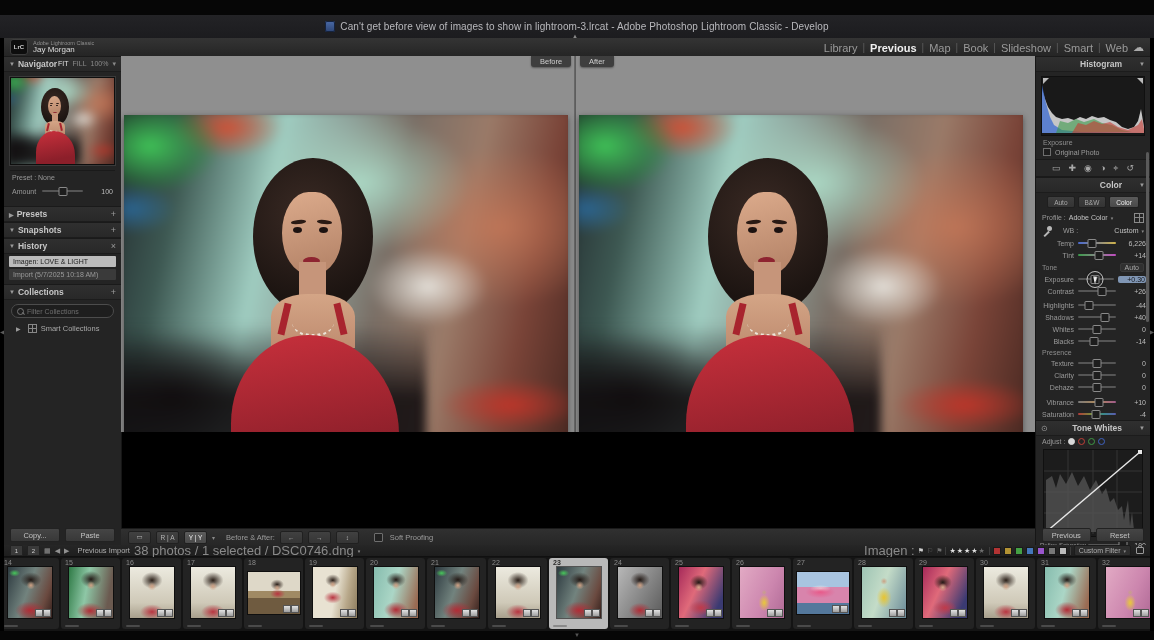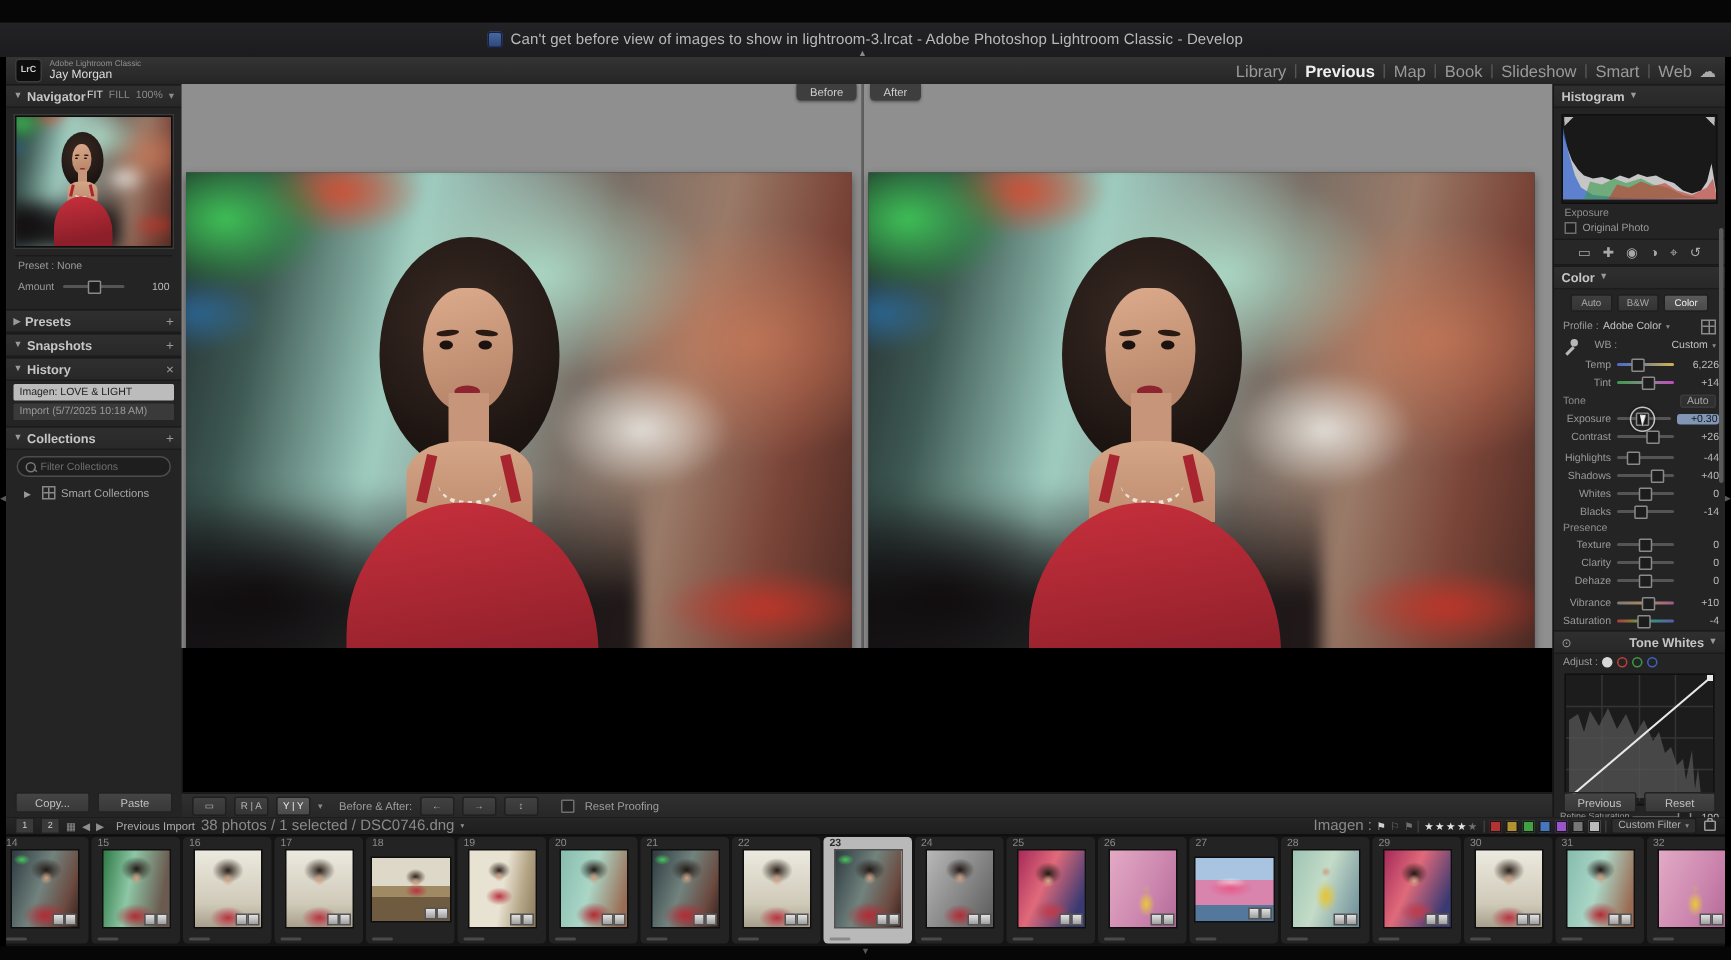--- a/index.html
+++ b/index.html
@@ -99,21 +99,21 @@
   .ph-strap.s2{left:48%;top:52.5%;transform:rotate(-13deg)}
   
   #toolbar{top:528px;left:121px;width:915px;height:17px;background:linear-gradient(#303030,#272727);border-top:1px solid #1a1a1a;display:flex;align-items:center;gap:5px;padding:0 7px;box-sizing:border-box}
   .tb-btn{height:11px;min-width:15px;background:linear-gradient(#414141,#353535);border:1px solid #202020;border-radius:2px;color:#b5b5b5;font-size:6.5px;display:flex;align-items:center;justify-content:center;padding:0 3px;gap:1px}
   .tb-btn.active{background:linear-gradient(#5c5c5c,#4a4a4a);color:#efefef}
   .tb-caret{color:#8a8a8a;font-size:6px}
   .tb-label{font-size:7.5px;color:#9c9c9c;margin-left:6px}
   .tb-check{width:7px;height:7px;border:1px solid #6e6e6e;background:#222;border-radius:1px;margin-left:10px}
   
   #right-panel{top:56px;right:4px;width:114px;height:489px;background:#242424;border-left:1px solid #161616;overflow:hidden}
-  .rp-head{justify-content:flex-start;gap:3px}
+  .rp-head{justify-content:flex-end;gap:17px}
   .rp-head .head-left-ic{margin-right:auto;color:#9a9a9a;font-size:8px;font-weight:normal}
   #histogram-box{margin:4px 5px 2px;height:58px;background:#191919;border:1px solid #101010;position:relative}
   .clip-tri{position:absolute;top:1px;width:0;height:0;border:3px solid transparent}
   .clip-tri.l{left:1px;border-top-color:#bbb;border-left-color:#bbb}
   .clip-tri.r{right:1px;border-top-color:#bbb;border-right-color:#bbb}
   #hist-info{display:flex;justify-content:space-between;padding:1px 7px;font-size:7px;color:#8f8f8f}
   #orig-row{display:flex;align-items:center;gap:4px;padding:1px 7px 3px;font-size:7px;color:#9a9a9a}
   #orig-row .chk{width:6px;height:6px;border:1px solid #6e6e6e;background:#1e1e1e}
   #tool-strip{height:16px;display:flex;align-items:center;justify-content:space-around;padding:0 12px;border-top:1px solid #1a1a1a;border-bottom:1px solid #1a1a1a;background:#272727;color:#a8a8a8;font-size:9px}
   .seg-row{display:flex;justify-content:center;gap:3px;padding:3px 4px}
@@ -135,21 +135,21 @@
   .chan-dot.g{border-color:#3f9a46}
   .chan-dot.b{border-color:#3f62c0}
   #curve-box{margin:2px 7px;height:86px;background:#1c1c1c;border:1px solid #101010;position:relative}
   #rp-buttons{position:absolute;bottom:3px;left:6px;width:102px;display:flex;gap:5px}
   #rp-scroll{position:absolute;right:1px;top:96px;width:3px;height:170px;background:#5a5a5a;border-radius:2px}
   
   #fs-header{top:545px;left:4px;width:1146px;height:12px;background:linear-gradient(#262626,#1e1e1e);border-bottom:1px solid #101010;display:flex;align-items:center;gap:4px;padding:0 6px;box-sizing:border-box}
   .fsh-btn{width:11px;height:9px;background:#3a3a3a;border:1px solid #222;border-radius:1px;color:#cfcfcf;font-size:6px;display:flex;align-items:center;justify-content:center}
   .fsh-ic{color:#8f8f8f;font-size:7px}
   .fsh-text{font-size:7.5px;color:#adadad;margin-left:4px;white-space:nowrap}
-  .fsh-meta{font-size:10px;color:#8a8a8a;white-space:nowrap}
+  .fsh-meta{font-size:13px;color:#8a8a8a;white-space:nowrap}
   #fs-filter{margin-left:auto;display:flex;align-items:center;gap:3px}
   .flag{font-size:7px;color:#cfcfcf}
   .flag.dim{color:#6f6f6f}
   .fstar{font-size:7px;color:#e3e3e3;letter-spacing:1px}
   .fstar .dim{color:#6f6f6f}
   .swatch{width:6px;height:6px;border:1px solid #1a1a1a}
   .ff-sep{width:1px;height:8px;background:#3c3c3c}
   #custom-filter{display:flex;align-items:center;gap:3px;font-size:7px;color:#b0b0b0;background:#2e2e2e;border:1px solid #1c1c1c;border-radius:2px;padding:0 4px;height:9px}
   .lock-ic{width:6px;height:5px;border:1px solid #9a9a9a;border-radius:1px;position:relative;margin-left:2px}
   .lock-ic::before{content:"";position:absolute;left:1px;top:-3px;width:2px;height:2px;border:1px solid #9a9a9a;border-bottom:none;border-radius:2px 2px 0 0}
@@ -346,21 +346,21 @@
 <div class="abs" id="toolbar">
   <span class="tb-btn">▭</span>
   <span class="tb-btn">R | A</span>
   <span class="tb-btn active">Y | Y</span>
   <span class="tb-caret">▾</span>
   <span class="tb-label">Before &amp; After:</span>
   <span class="tb-btn">←</span>
   <span class="tb-btn">→</span>
   <span class="tb-btn">↕</span>
   <span class="tb-check"></span>
-  <span class="tb-label" style="margin-left:2px">Reset Proofing</span>
+  <span class="tb-label" style="margin-left:2px">Soft Proofing</span>
 </div>
 
 <div class="abs" id="right-panel">
   <div class="rp-head">
     <span>Histogram</span>
     <span class="tri" style="margin:0">▼</span>
   </div>
   <div id="histogram-box">
     <span class="clip-tri l"></span>
     <span class="clip-tri r"></span>

